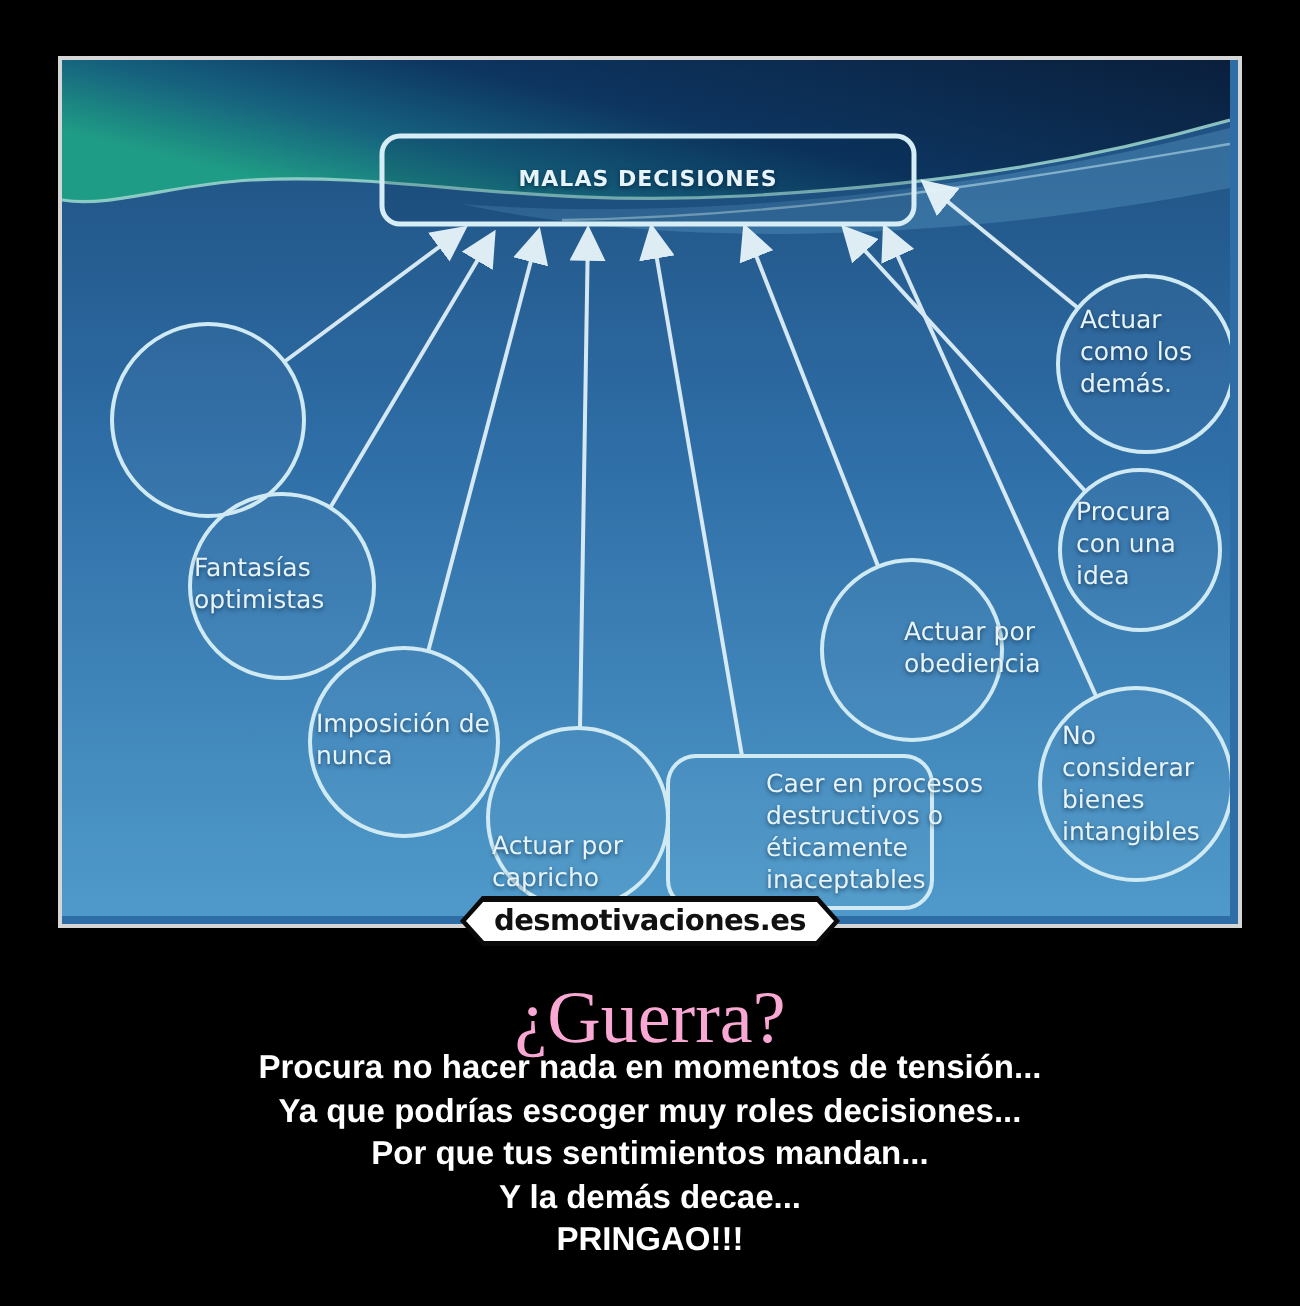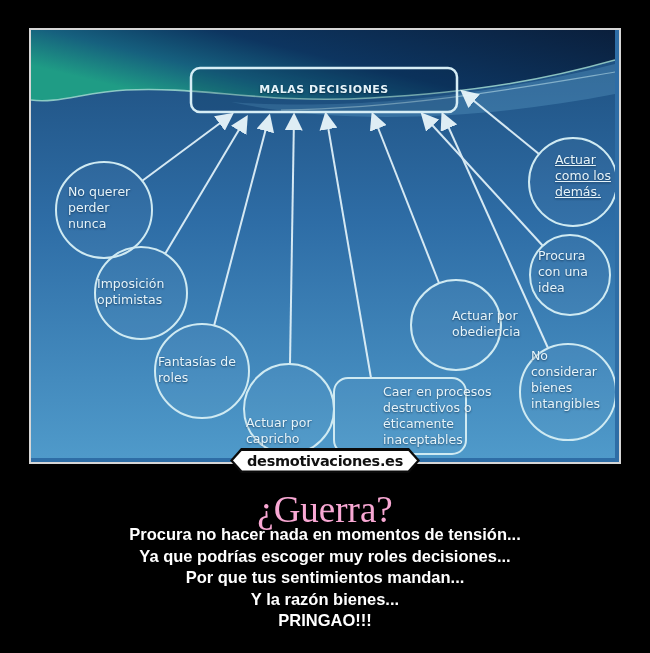--- a/index.html
+++ b/index.html
@@ -15,23 +15,23 @@
   .dlabel{position:absolute;color:#e6f4fa;font-family:"DejaVu Sans",sans-serif;
           font-size:12.5px;line-height:16px;text-shadow:0 1px 2px rgba(0,25,50,.6);}
   .box-label{left:160px;top:52px;width:266px;text-align:center;font-weight:bold;
              font-size:11px;letter-spacing:.5px;}
   .lb-b0{left:37px;top:154px;width:76px;}
   .lb-b1{left:66px;top:246px;width:94px;}
   .lb-b2{left:127px;top:324px;width:96px;}
   .lb-b3{left:215px;top:362px;width:92px;margin-top:23px;}
   .lb-b4{left:313px;top:354px;width:122px;margin-left:39px;}
   .lb-b5{left:381px;top:278px;width:94px;margin-left:40px;}
-  .lb-b6{left:524px;top:122px;width:68px;text-decoration:underline;}
+  .lb-b6{left:509px;top:122px;width:68px;}
   .lb-b7{left:507px;top:218px;width:64px;}
-  .lb-b8{left:500px;top:318px;width:82px;}
+  .lb-b8{left:500px;top:330px;width:82px;}
 
   
   .ribbon-outer{position:absolute;left:230px;top:448px;width:190px;height:25px;z-index:5;
     background:#0a0a0a;
     clip-path:polygon(0 50%,11px 0,calc(100% - 11px) 0,100% 50%,calc(100% - 11px) 100%,11px 100%);
     display:flex;align-items:center;justify-content:center;}
   .ribbon-inner{width:184px;height:20px;background:#fff;
     clip-path:polygon(0 50%,9px 0,calc(100% - 9px) 0,100% 50%,calc(100% - 9px) 100%,9px 100%);
     display:flex;align-items:center;justify-content:center;}
   .ribbon-inner span{color:#111;font-family:"DejaVu Sans",sans-serif;font-weight:bold;
@@ -95,40 +95,39 @@
         <circle cx="258" cy="379" r="45"></circle>
         <rect x="303" y="348" width="132" height="76" rx="14"></rect>
         <circle cx="425" cy="295" r="45"></circle>
         <circle cx="542" cy="152" r="44"></circle>
         <circle cx="539" cy="245" r="40"></circle>
         <circle cx="537" cy="362" r="48"></circle>
       </g>
     </svg>
 
     <div class="dlabel box-label">MALAS DECISIONES</div>
-    <div class="dlabel lb-b0">No querer perder nunca</div>
-    <div class="dlabel lb-b1">Imposición optimistas</div>
-    <div class="dlabel lb-b2">Fantasías de roles</div>
+    <div class="dlabel lb-b1">Fantasías optimistas</div>
+    <div class="dlabel lb-b2">Imposición de nunca</div>
     <div class="dlabel lb-b3">Actuar por capricho</div>
     <div class="dlabel lb-b4">Caer en procesos destructivos o éticamente inaceptables</div>
     <div class="dlabel lb-b5">Actuar por obediencia</div>
     <div class="dlabel lb-b6">Actuar como los demás.</div>
     <div class="dlabel lb-b7">Procura con una idea</div>
     <div class="dlabel lb-b8">No considerar bienes intangibles</div>
   </div>
 
   <div class="ribbon-outer">
     <div class="ribbon-inner">
       <span>desmotivaciones.es</span>
     </div>
   </div>
 
   <div class="poster-title">¿Guerra?</div>
 
   <div class="caption">
     <div>Procura no hacer nada en momentos de tensión...</div>
     <div>Ya que podrías escoger muy roles decisiones...</div>
     <div>Por que tus sentimientos mandan...</div>
-    <div>Y la razón bienes...</div>
+    <div>Y la demás decae...</div>
     <div>PRINGAO!!!</div>
   </div>
 
 </div>
 
 </body></html>

